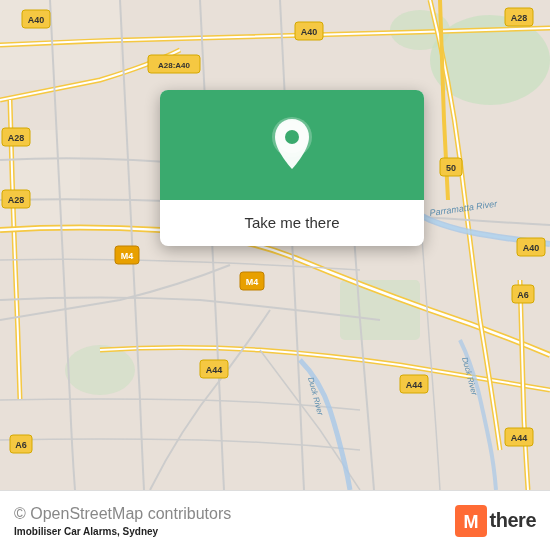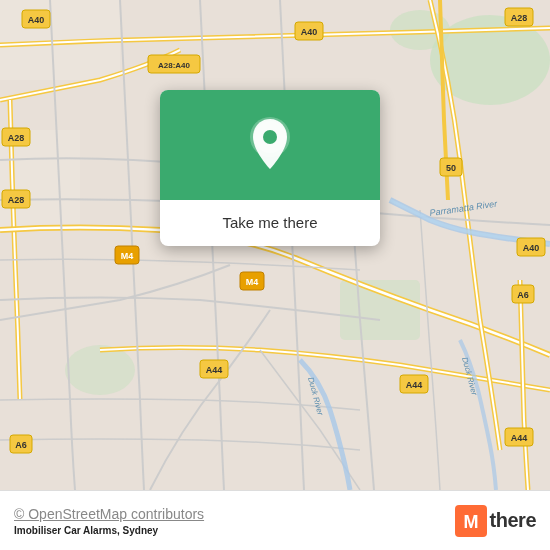--- a/index.html
+++ b/index.html
@@ -23,21 +23,21 @@
     #map-svg {
       width: 100%;
       height: 100%;
     }
 
     
     #popup-card {
       position: absolute;
       top: 90px;
       left: 160px;
-      width: 220px;
+      width: 264px;
       background: white;
       border-radius: 8px;
       box-shadow: 0 4px 15px rgba(0,0,0,0.3);
       overflow: hidden;
       z-index: 10;
     }
 
     #popup-green-area {
       background-color: #3aaa6e;
       height: 110px;
@@ -77,24 +77,23 @@
       justify-content: space-between;
       padding: 0 14px;
     }
 
     #bottom-left {
       display: flex;
       flex-direction: column;
     }
 
     #osm-attribution {
-      font-size: 14px;
+      font-size: 16px;
       color: #888;
       margin-bottom: 3px;
-      text-decoration: underline;
     }
 
     #location-name {
       font-size: 10px;
       font-weight: 600;
       color: #222;
     }
 
     #moovit-logo {
       display: flex;

